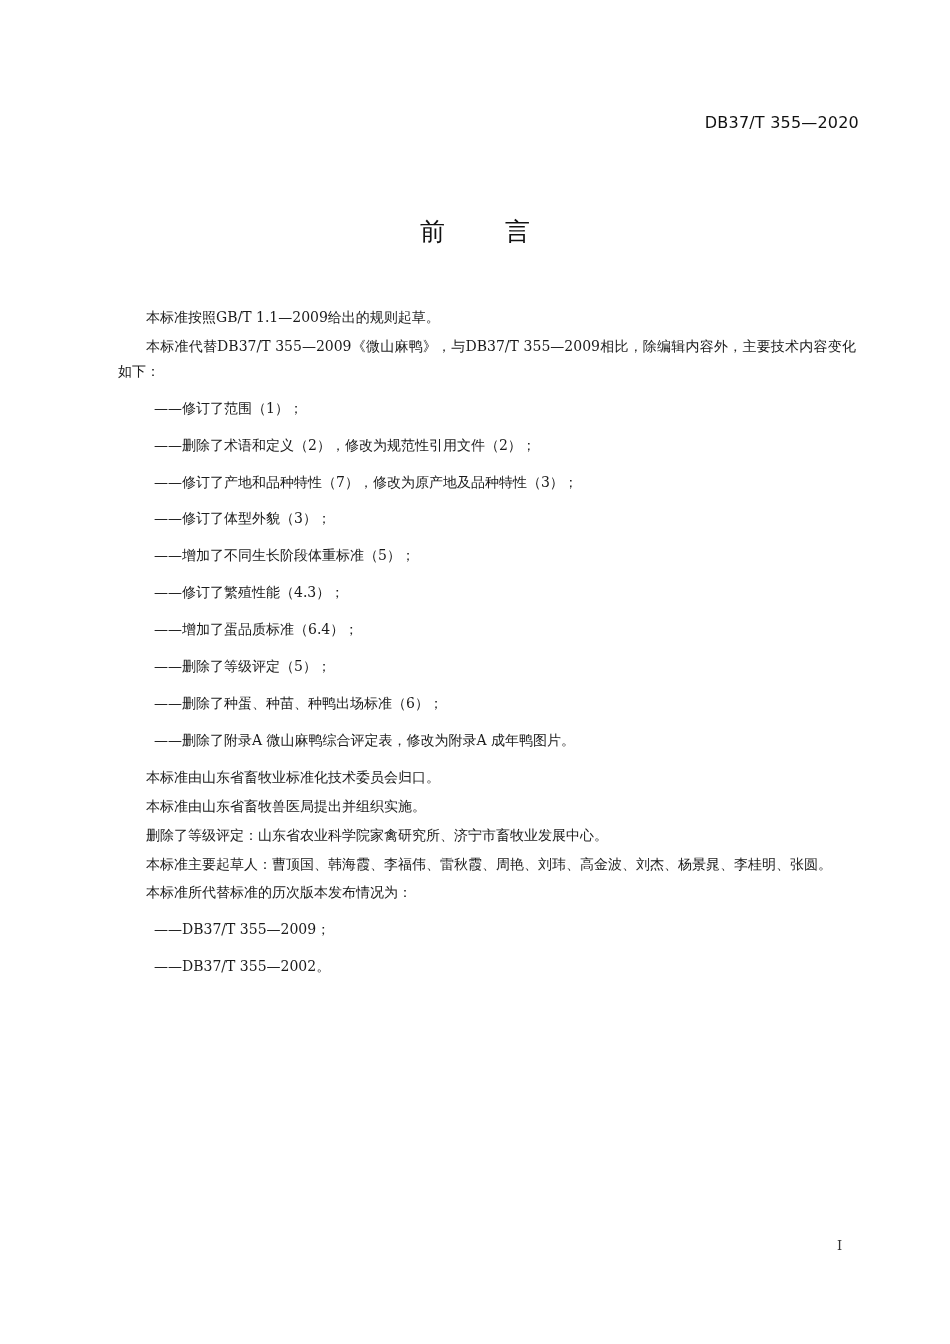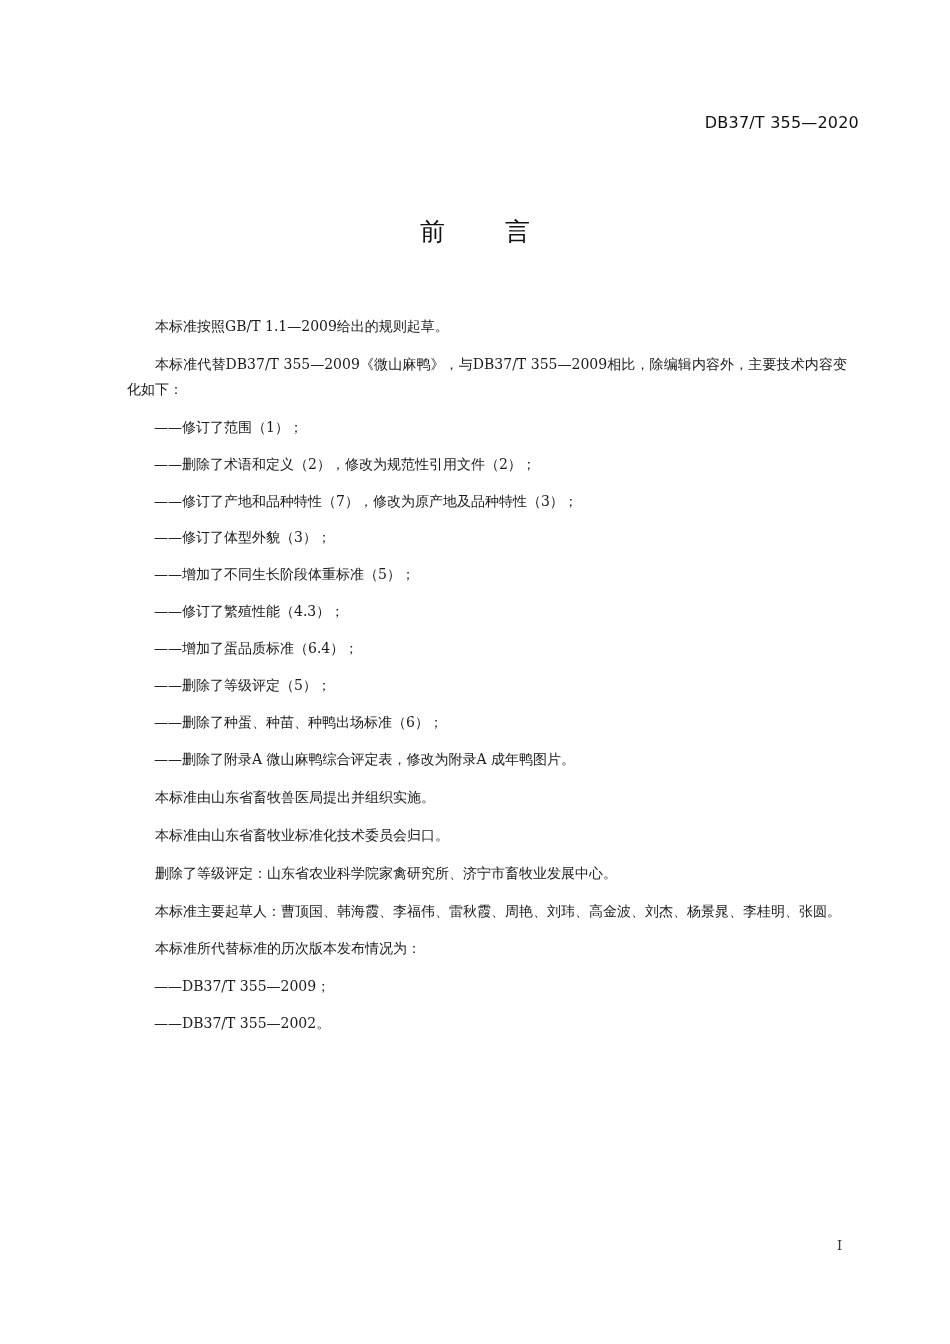--- a/index.html
+++ b/index.html
@@ -39,21 +39,21 @@
     .body-text {
       position: absolute;
       top: 301px;
       left: 114px;
       width: 746px;
       font-size: 14px;
       line-height: 24.9px;
       color: #1a1a1a;
     }
     .para {
-      margin: 13px;
+      margin: 4px;
       text-indent: 28px;
       text-align: justify;
     }
     .dash-item {
       margin: 12px;
       padding-left: 28px;
     }
     .page-num {
       position: absolute;
       top: 1238px;
@@ -81,22 +81,22 @@
     <p class="dash-item">——修订了产地和品种特性（7），修改为原产地及品种特性（3）；</p>
     <p class="dash-item">——修订了体型外貌（3）；</p>
     <p class="dash-item">——增加了不同生长阶段体重标准（5）；</p>
     <p class="dash-item">——修订了繁殖性能（4.3）；</p>
     <p class="dash-item">——增加了蛋品质标准（6.4）；</p>
     <p class="dash-item">——删除了等级评定（5）；</p>
     <p class="dash-item">——删除了种蛋、种苗、种鸭出场标准（6）；</p>
     <p class="dash-item">——删除了附录A 微山麻鸭综合评定表，修改为附录A 成年鸭图片。</p>
   </div>
 
+  <p class="para">本标准由山东省畜牧业标准化技术委员会归口。</p>
   <p class="para">本标准由山东省畜牧兽医局提出并组织实施。</p>
-  <p class="para">本标准由山东省畜牧业标准化技术委员会归口。</p>
   <p class="para">删除了等级评定：山东省农业科学院家禽研究所、济宁市畜牧业发展中心。</p>
   <p class="para">本标准主要起草人：曹顶国、韩海霞、李福伟、雷秋霞、周艳、刘玮、高金波、刘杰、杨景晁、李桂明、张圆。</p>
   <p class="para">本标准所代替标准的历次版本发布情况为：</p>
 
   <div>
     <p class="dash-item">——DB37/T 355—2009；</p>
     <p class="dash-item">——DB37/T 355—2002。</p>
   </div>
 </div>
 

